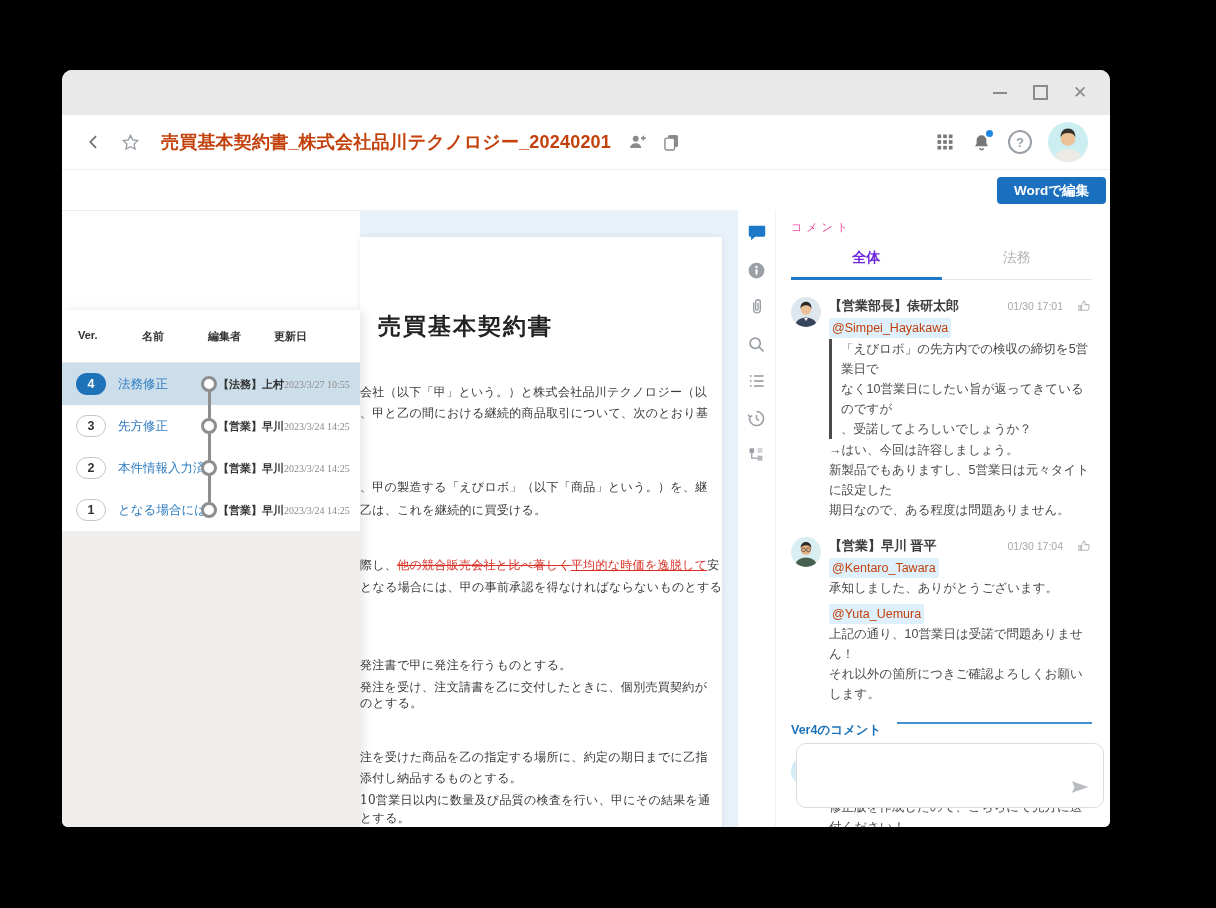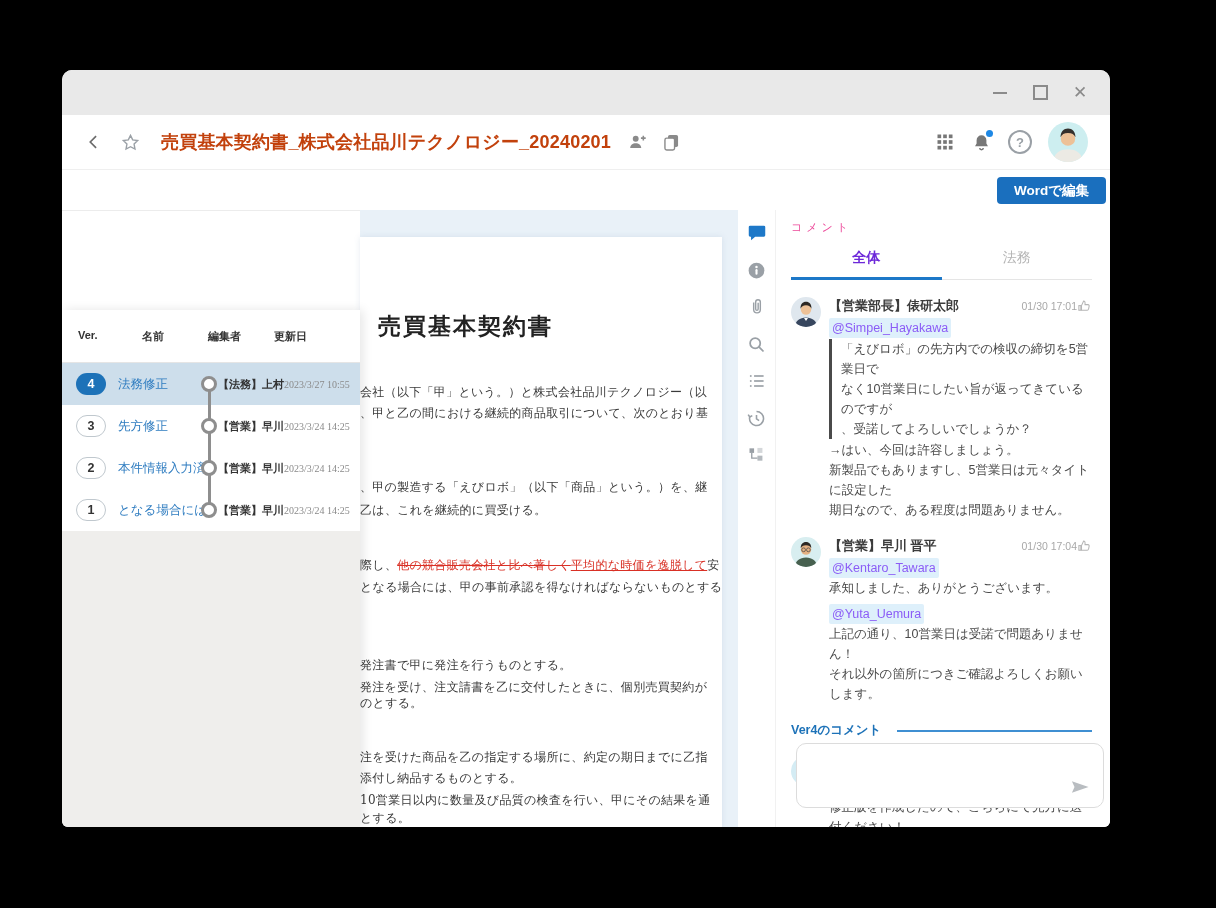--- a/index.html
+++ b/index.html
@@ -52,27 +52,27 @@
             padding:10px 18px 0 15px;box-sizing:border-box;overflow:hidden;}
   .c-panel-title{color:#ec4899;font-size:11px;letter-spacing:4px;}
   .tabs{display:flex;margin-top:6px;}
   .tab{flex:1;text-align:center;font-size:14px;padding:8px 0 10px;cursor:pointer;}
   .tab-active{color:#6d28d9;font-weight:bold;border-bottom:3px solid #1d78c8;}
   .tab-inactive{color:#b5b5b5;border-bottom:1px solid #e5e5e5;padding-bottom:12px;}
   .comment{position:relative;padding-left:38px;margin-top:16px;font-size:12.5px;line-height:20px;color:#4a4a4a;}
   .c-avatar{position:absolute;left:0;top:1px;width:30px;height:30px;border-radius:50%;overflow:hidden;}
   .c-head{display:flex;align-items:center;height:20px;}
   .c-name{font-weight:bold;color:#3c3c3c;font-size:13px;flex:1;white-space:nowrap;}
-  .c-time{color:#a8a8a8;font-size:10.5px;margin-right:0;white-space:nowrap;}
+  .c-time{color:#a8a8a8;font-size:10.5px;margin-right:14px;white-space:nowrap;}
   .like{display:flex;align-items:center;gap:3px;cursor:pointer;}
   .like-count{color:#1d78c8;font-weight:bold;font-size:12.5px;}
   .mention-row{margin-top:2px;height:20px;}
-  .mention{display:inline-block;color:#8b5cf6;background:#def0fb;border-radius:2px;padding:0 3px;cursor:pointer;}
+  .mention{display:inline-block;color:#c2410c;background:#def0fb;border-radius:2px;padding:0 3px;cursor:pointer;}
   .quote{border-left:3px solid #4a4a4a;padding-left:9px;margin:1px 0;}
-  .ver-divider{display:flex;align-items:center;gap:16px;margin-top:18px;}
+  .ver-divider{display:flex;align-items:flex-start;gap:16px;margin-top:18px;}
   .ver-divider-label{color:#1d72b8;font-weight:bold;font-size:12.5px;white-space:nowrap;}
   .ver-divider-line{flex:1;height:2px;background:#3f8fd2;}
   .input-box{position:absolute;left:20px;right:6px;bottom:19px;height:63px;background:#fff;
              border:1px solid #dcdcdc;border-radius:10px;z-index:6;}
   .send{position:absolute;right:12px;bottom:7px;cursor:pointer;}
   
   .vpanel{position:absolute;left:0;top:100px;bottom:0;width:298px;background:#efeeec;z-index:5;
           box-shadow:3px 0 10px rgba(0,0,0,.10);}
   .vheader{height:52px;background:#fff;border-bottom:1px solid #e5e5e5;position:relative;}
   .vh{position:absolute;top:19px;font-size:11px;font-weight:bold;color:#333;}

